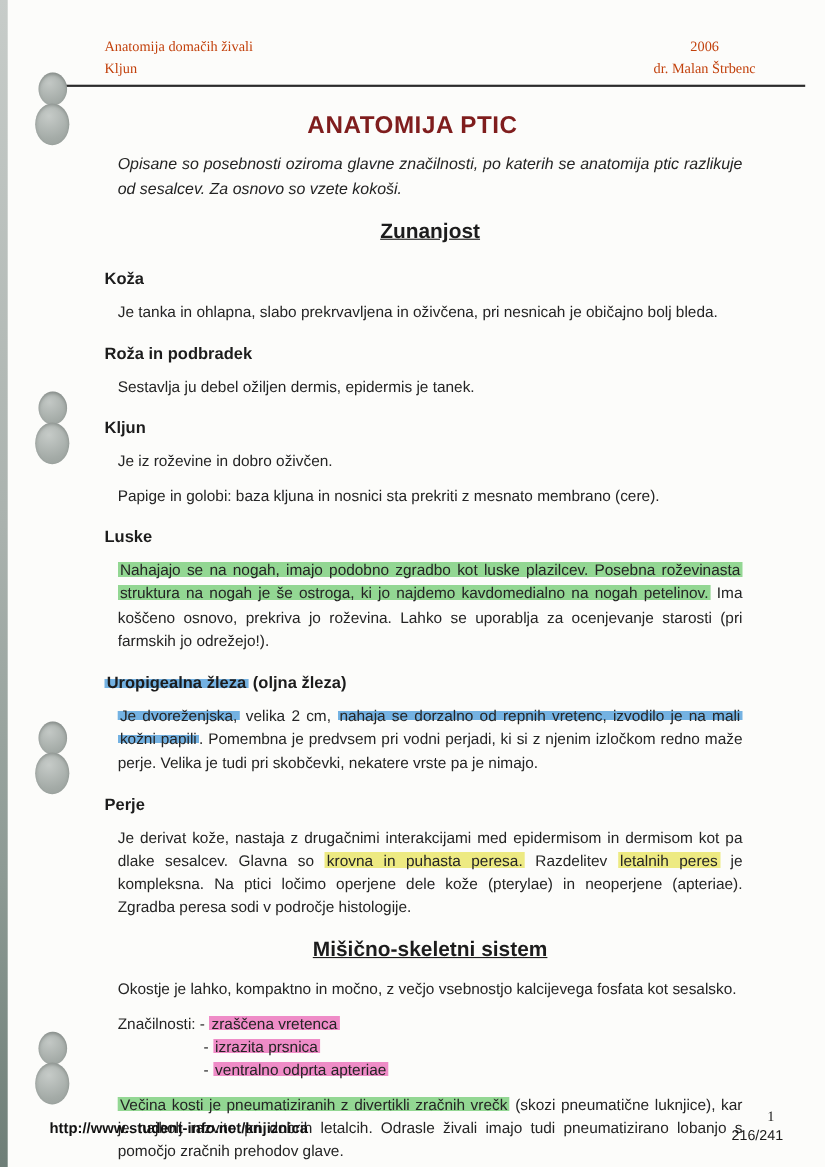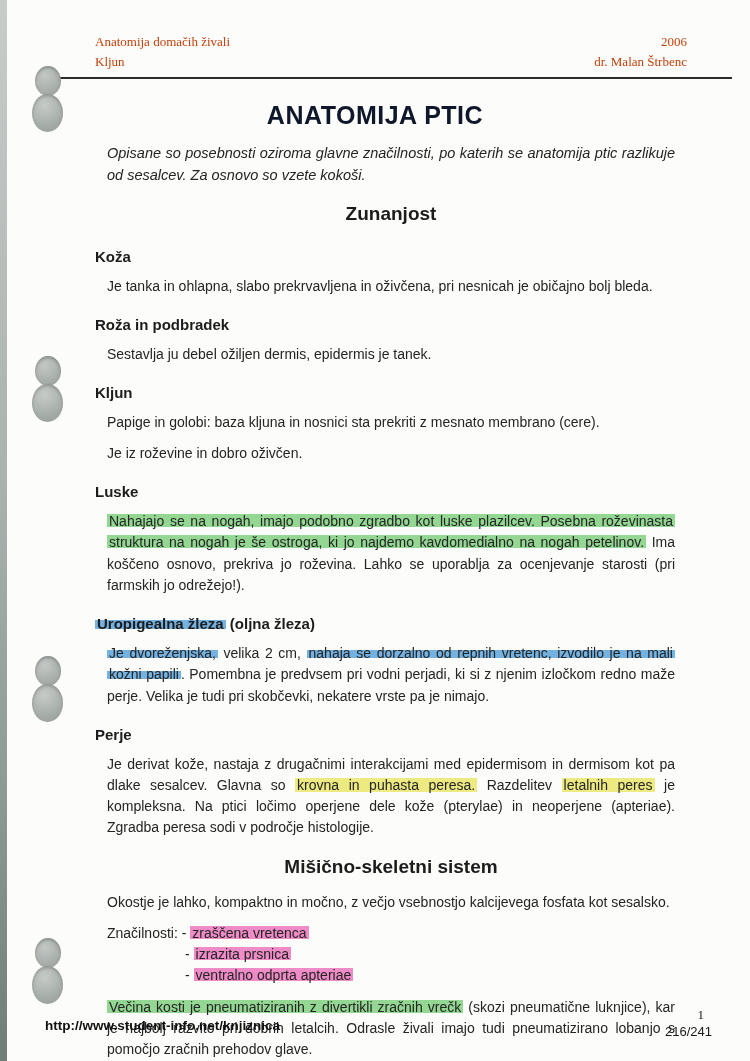--- a/index.html
+++ b/index.html
@@ -27,32 +27,32 @@
     content:"";position:absolute;bottom:0;left:1px;width:31px;height:38px;border-radius:50%;
     background:radial-gradient(circle at 40% 30%,#c6cbc8,#a4aba7 65%,#979e9a);
     box-shadow:inset 0 2px 3px rgba(60,65,62,.3);
   }
   .page-header{
     margin:32px 63px 0 95px;
     display:flex;justify-content:space-between;
     font-family:"Liberation Serif", serif;
     font-size:13px;line-height:1.5;color:#c2410c;
   }
-  .page-header .right{text-align:right;}
+  .page-header .right{text-align:center;}
   .header-rule{margin:6px 18px 0 57px;border-bottom:2px solid #2b2b2b;}
   .doc-title{
-    text-align:center;font-size:25px;font-weight:bold;
-    letter-spacing:.5px;margin:22px 0 12px;color:#0f172a;
+    text-align:center;font-size:22px;font-weight:bold;
+    letter-spacing:.5px;margin:22px 0 12px;color:#7f1d1d;
   }
   .content{
     margin:0 63px 0 95px;
     font-size:14px;line-height:1.52;text-align:justify;
   }
   .intro{font-style:italic;font-size:14.5px;margin-bottom:4px;}
-  .h2{font-weight:bold;font-size:19px;text-align:center;margin:14px 0 10px;color:#1c1c1c;}
+  .h2{font-weight:bold;font-size:19px;text-align:center;margin:14px 0 10px;color:#1c1c1c;text-decoration:underline;}
   .h3{font-weight:bold;font-size:15px;margin:17px 0 7px;text-align:left;color:#1c1c1c;}
   .content p{margin:0 12px 10px;}
   
   .hl{padding:0 2px;box-decoration-break:clone;-webkit-box-decoration-break:clone;}
   .hl-green{background-image:linear-gradient(180deg,transparent 7%,var(--hl-green) 7%,var(--hl-green) 90%,transparent 90%);}
   .hl-yellow{background-image:linear-gradient(180deg,transparent 6%,var(--hl-yellow) 6%,var(--hl-yellow) 92%,transparent 92%);}
   .hl-pink{background-image:linear-gradient(180deg,transparent 8%,var(--hl-pink) 8%,var(--hl-pink) 90%,transparent 90%);}
   .hl-blue{background-image:linear-gradient(180deg,transparent 30%,var(--hl-blue) 30%,var(--hl-blue) 80%,transparent 80%);}
   .list-para{margin-bottom:12px;}
   .list-indent{display:inline-block;width:78px;}
@@ -95,22 +95,22 @@
 
   <div class="content">
     <p class="intro">Opisane so posebnosti oziroma glavne značilnosti, po katerih se anatomija ptic razlikuje od sesalcev. Za osnovo so vzete kokoši.</p>
 
   <div class="h2">Zunanjost</div>
       <div class="h3">Koža</div>
       <p><span>Je tanka in ohlapna, slabo prekrvavljena in oživčena, pri nesnicah je običajno bolj bleda.</span></p>
       <div class="h3">Roža in podbradek</div>
       <p><span>Sestavlja ju debel ožiljen dermis, epidermis je tanek.</span></p>
       <div class="h3">Kljun</div>
+      <p><span>Je iz roževine in dobro oživčen.</span></p>
       <p><span>Papige in golobi: baza kljuna in nosnici sta prekriti z mesnato membrano (cere).</span></p>
-      <p><span>Je iz roževine in dobro oživčen.</span></p>
       <div class="h3">Luske</div>
       <p><span class="hl hl-green">Nahajajo se na nogah, imajo podobno zgradbo kot luske plazilcev. Posebna roževinasta struktura na nogah je še ostroga, ki jo najdemo kavdomedialno na nogah petelinov.</span><span> Ima koščeno osnovo, prekriva jo roževina. Lahko se uporablja za ocenjevanje starosti (pri farmskih jo odrežejo!).</span></p>
       <div class="h3"><span class="hl hl-blue">Uropigealna žleza</span><span> (oljna žleza)</span></div>
       <p><span class="hl hl-blue">Je dvoreženjska,</span><span> velika 2 cm, </span><span class="hl hl-blue">nahaja se dorzalno od repnih vretenc, izvodilo je na mali kožni papili</span><span>. Pomembna je predvsem pri vodni perjadi, ki si z njenim izločkom redno maže perje. Velika je tudi pri skobčevki, nekatere vrste pa je nimajo.</span></p>
       <div class="h3">Perje</div>
       <p><span>Je derivat kože, nastaja z drugačnimi interakcijami med epidermisom in dermisom kot pa dlake sesalcev. Glavna so </span><span class="hl hl-yellow">krovna in puhasta peresa.</span><span> Razdelitev </span><span class="hl hl-yellow">letalnih peres</span><span> je kompleksna. Na ptici ločimo operjene dele kože (pterylae) in neoperjene (apteriae). Zgradba peresa sodi v področje histologije.</span></p>
       <div class="h2">Mišično-skeletni sistem</div>
       <p><span>Okostje je lahko, kompaktno in močno, z večjo vsebnostjo kalcijevega fosfata kot sesalsko.</span></p>
       <p class="list-para"><span>Značilnosti: </span><span>- </span><span class="hl hl-pink">zraščena vretenca</span><br><span class="list-indent"></span><span>- </span><span class="hl hl-pink">izrazita prsnica</span><br><span class="list-indent"></span><span>- </span><span class="hl hl-pink">ventralno odprta apteriae</span></p>
       <p><span class="hl hl-green">Večina kosti je pneumatiziranih z divertikli zračnih vrečk</span><span> (skozi pneumatične luknjice), kar je najbolj razvito pri dobrih letalcih. Odrasle živali imajo tudi pneumatizirano lobanjo s pomočjo zračnih prehodov glave.</span></p>

